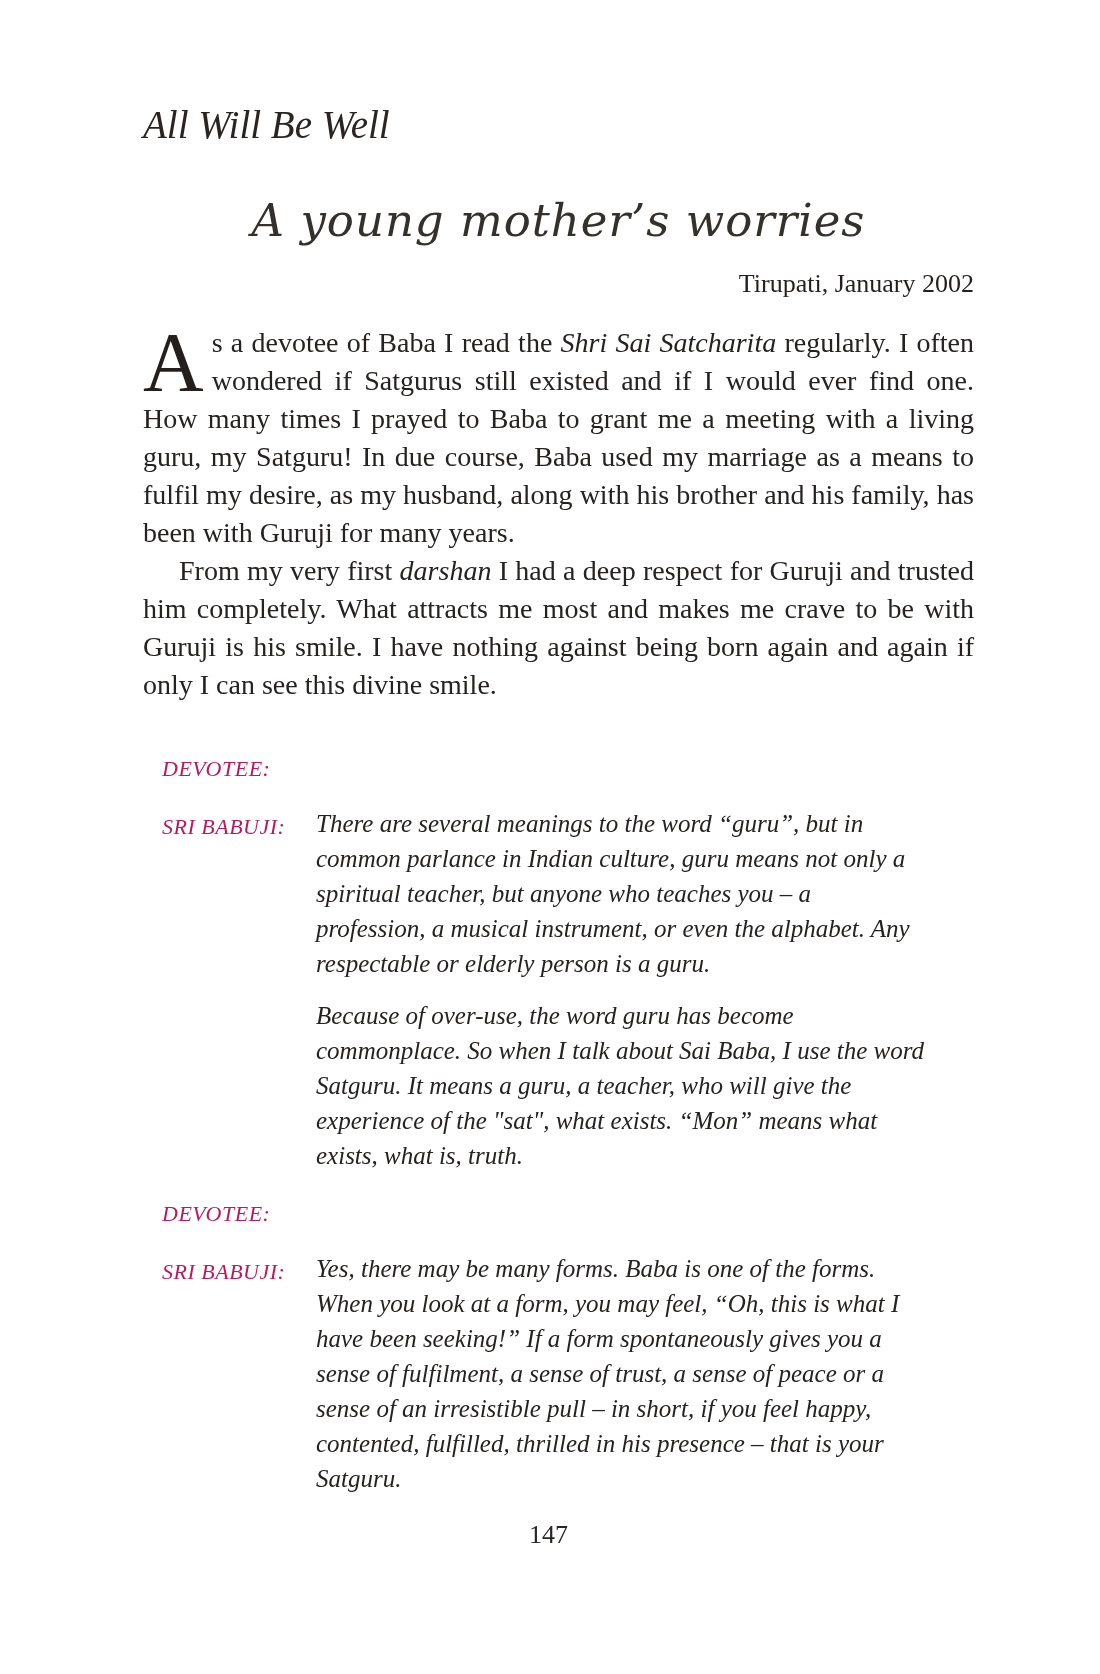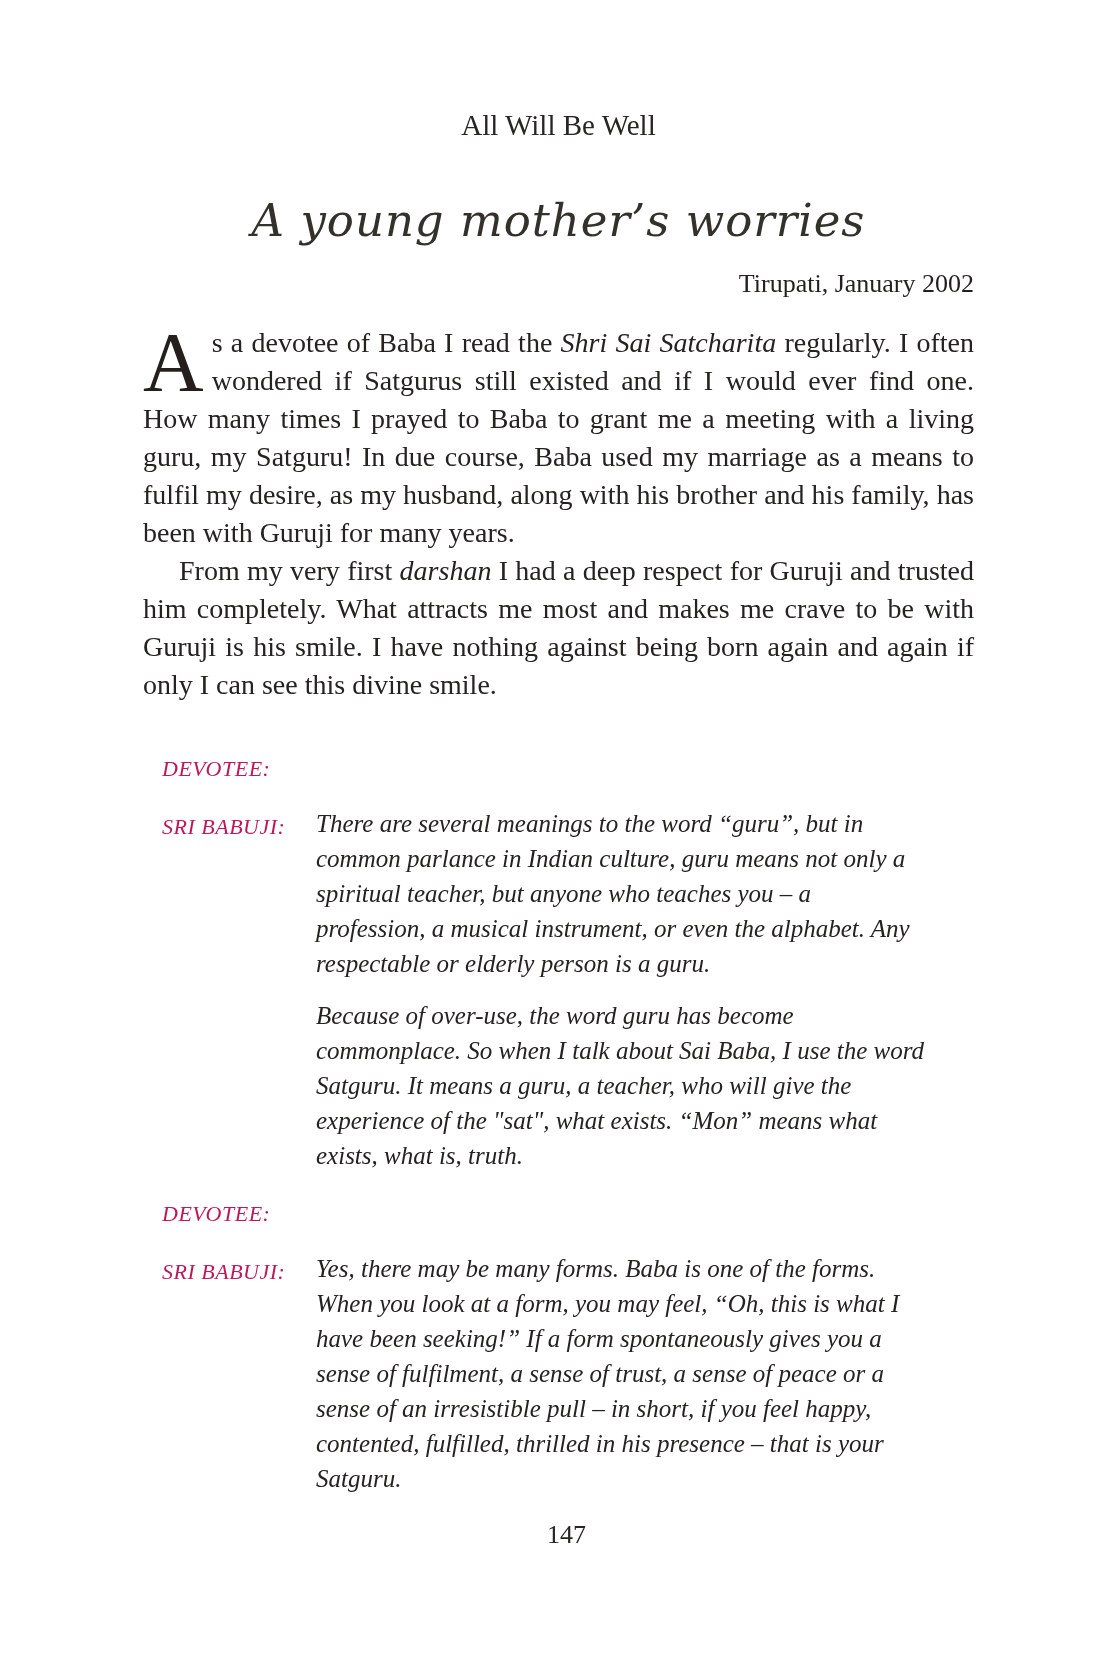--- a/index.html
+++ b/index.html
@@ -15,22 +15,23 @@
     background: #ffffff;
     color: #241f1c;
     font-family: "Liberation Serif", "DejaVu Serif", serif;
     overflow: hidden;
     box-sizing: border-box;
   }
   .content {
     padding: 108px 126px 0 143px; 
   }
   .running-header {
-    text-align: center;
-    font-size: 29px;
+    text-align: left;
+    font-style: italic;
+    font-size: 39px;
     line-height: 34px;
     color: #2a2522;
   }
   .chapter-title {
     margin-top: 48px;
     text-align: center;
     font-family: "DejaVu Serif", serif;
     font-style: italic;
     font-weight: 400;
     font-size: 45px;
@@ -98,21 +99,21 @@
     font-size: 25px;
     line-height: 35px;
     color: #262220;
   }
   .dialogue-para:last-child {
     margin-bottom: 0;
   }
   .page-number {
     position: absolute;
     top: 1520px;
-    left: 151px;
+    left: 133px;
     width: 831px;
     text-align: center;
     font-size: 26px;
     color: #2a2522;
   }
 </style>
 </head>
 <body>
 
 <div class="page">

